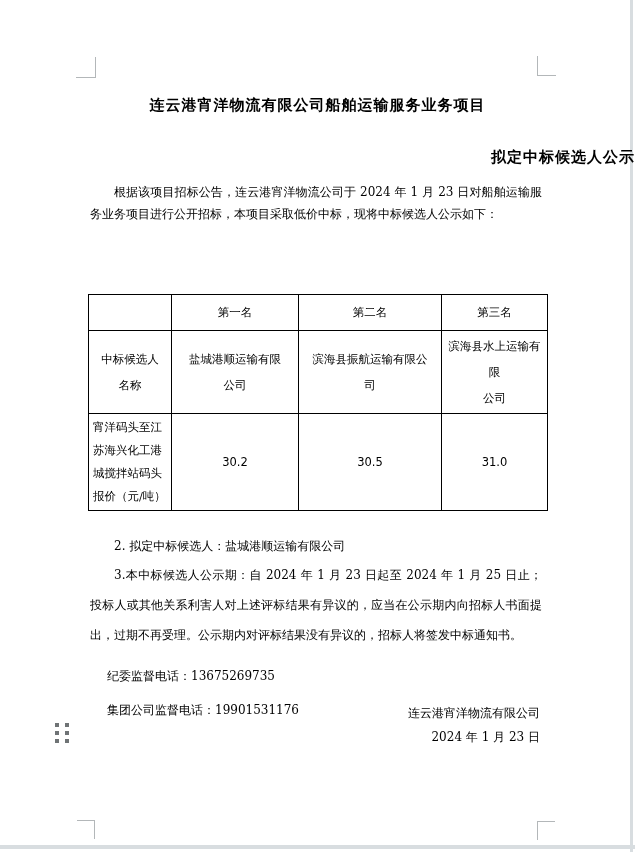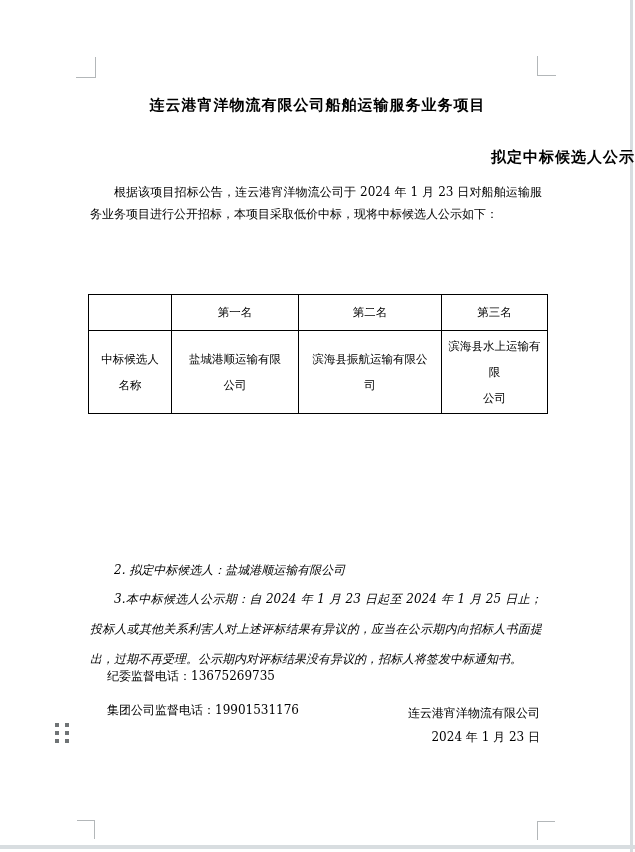--- a/index.html
+++ b/index.html
@@ -19,21 +19,21 @@
   .mark-br{left:537px;top:821px;width:17px;height:18px;border-left:1px solid #b3b7b9;border-top:1px solid #b3b7b9;}
 
   .doc-title{position:absolute;top:96px;left:0;width:635px;text-align:center;
     font-size:15px;font-weight:bold;letter-spacing:1px;}
   .doc-subtitle{position:absolute;top:148px;left:0;width:635px;text-align:right;
     font-size:15px;font-weight:bold;letter-spacing:1px;}
 
   .body-block{position:absolute;left:90px;width:452px;font-size:12px;}
   #para-block{top:181px;line-height:22px;}
   #para-block p{margin:0;text-indent:2em;text-align:justify;}
-  #post-block{top:560px;font-style:italic;}
+  #post-block{top:536px;}
   #post-block .item2{margin:0;text-indent:2em;line-height:20px;}
   #post-block .item3{margin:4px 0 0 0;text-indent:2em;line-height:30px;text-align:justify;}
   #phones{top:653px;left:95px;width:400px;line-height:22px;}
   #phones div{margin:12px;}
   #signature{top:701px;left:90px;width:450px;text-align:right;line-height:24px;}
 
   
   .tbl{position:absolute;left:88px;top:247px;border-collapse:collapse;table-layout:fixed;width:459px;margin-top:47px;}
   .tbl td{border:1px solid #000;font-size:11.5px;vertical-align:middle;padding:2px 4px;overflow:hidden;}
   .tbl .hdr{height:31px;text-align:center;}
@@ -87,20 +87,29 @@
   <tr class="r-names">
     <td class="label-center pre">中标候选人
 名称</td>
     <td class="name-cell pre">盐城港顺运输有限
 公司</td>
     <td class="name-cell pre">滨海县振航运输有限公
 司</td>
     <td class="name-cell pre">滨海县水上运输有限
 公司</td>
   </tr>
+  <tr class="r-p1">
+    <td class="label-cell pre">宵洋码头至江
+苏海兴化工港
+城搅拌站码头
+报价（元/吨）</td>
+    <td class="price-cell">30.2</td>
+    <td class="price-cell">30.5</td>
+    <td class="price-cell">31.0</td>
+  </tr>
 </tbody>
   </table>
 
 <div class="body-block" id="post-block">
   <p class="item2">2. 拟定中标候选人：盐城港顺运输有限公司</p>
   <p class="item3">3.本中标候选人公示期：自 2024 年 1 月 23 日起至 2024 年 1 月 25 日止；投标人或其他关系利害人对上述评标结果有异议的，应当在公示期内向招标人书面提出，过期不再受理。公示期内对评标结果没有异议的，招标人将签发中标通知书。</p>
 </div>
 
 <div class="body-block" id="phones">
   <div>纪委监督电话：13675269735</div>

